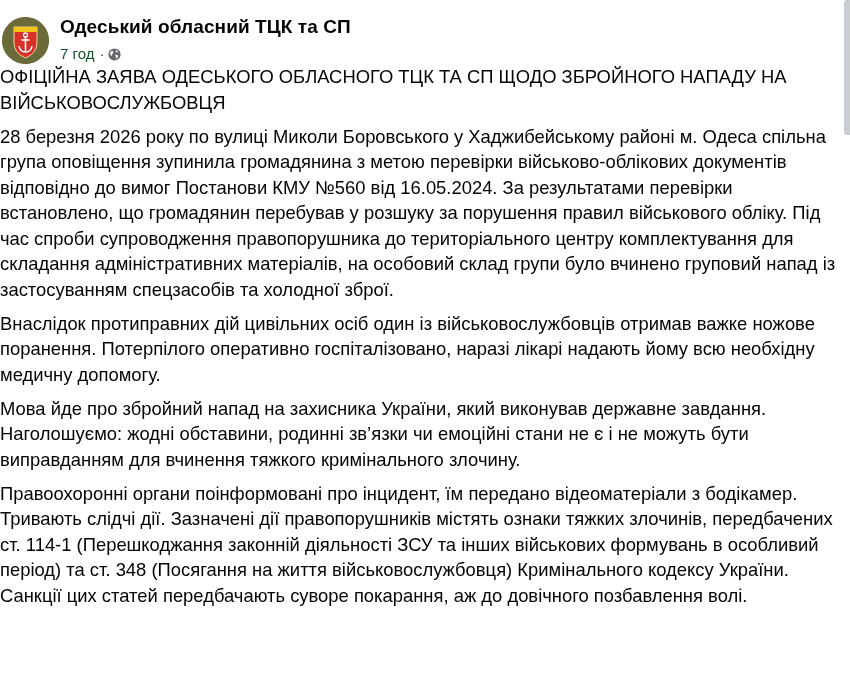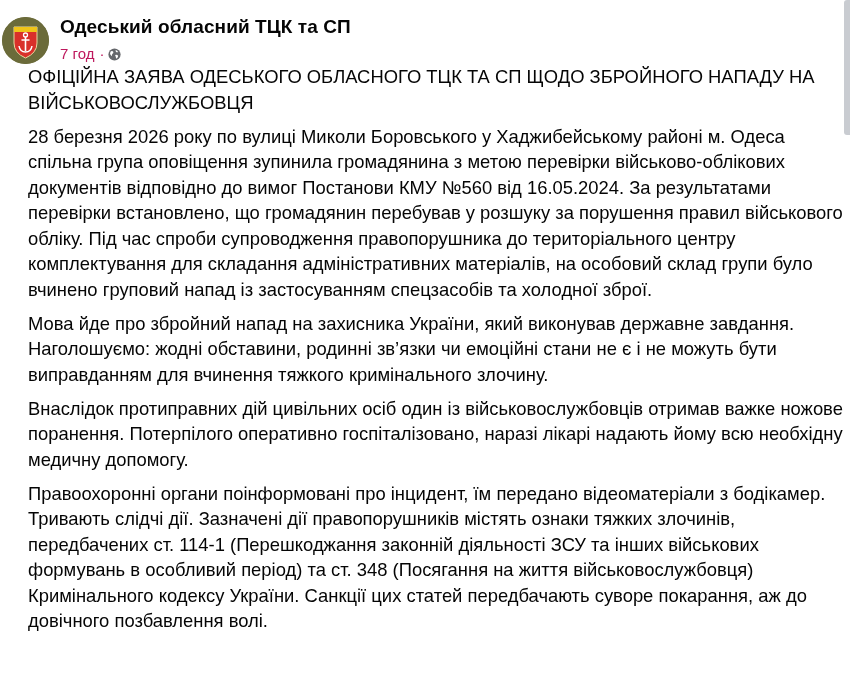--- a/index.html
+++ b/index.html
@@ -12,31 +12,31 @@
   .avatar {
     position: absolute; left: 2px; top: 6px; width: 47px; height: 47px; border-radius: 50%;
     background: #6b6b3a; overflow: hidden;
   }
   .avatar svg { display: block; }
   .page-name {
     position: absolute; left: 60px; top: 5px; font-size: 19px; font-weight: bold; color: #050505;
     letter-spacing: 0.1px; white-space: nowrap;
   }
   .meta {
-    position: absolute; left: 60px; top: 34px; font-size: 15px; color: #be185d;
+    position: absolute; left: 60px; top: 34px; font-size: 15px; color: #14532d;
     display: flex; align-items: center; white-space: nowrap;
   }
   .meta .dot { margin: 0 4px 0 5px; }
   .meta .globe { display: inline-block; width: 13px; height: 13px; }
   .body-text {
     position: absolute; left: 0; top: 64px; width: 845px;
     font-family: "Liberation Sans Narrow", "Liberation Sans", sans-serif;
     font-size: 18.4px; line-height: 25.5px; color: #050505;
   }
-  .body-text p { margin: 0 0 8.5px 0; transform-origin: left top; padding-left: 28px; }
+  .body-text p { margin: 0 0 8.5px 0; transform-origin: left top; }
   .title-p { text-transform: none; }
   .scrollbar-thumb {
     position: absolute; right: 0; top: 0; width: 6px; height: 135px;
     background: #c9ccd1; border-radius: 3px 0 0 3px;
   }
 </style>
 </head>
 <body>
 
 <div class="post">
@@ -63,19 +63,19 @@
           <path d="M9.5 2.5 Q11.5 3 12.5 5 Q11 5.5 10 5 Q9 4 9.5 2.5 Z" fill="#ffffff"></path>
           <path d="M9 8.5 Q11 8 12.5 9.5 Q12.5 11.5 10.5 13.2 Q9.5 12 9.5 10.5 Q8.5 9.5 9 8.5 Z" fill="#ffffff"></path>
         </svg>
       </span>
     </div>
   </div>
 
   <div class="body-text">
     <p class="title-p">ОФІЦІЙНА ЗАЯВА ОДЕСЬКОГО ОБЛАСНОГО ТЦК ТА СП ЩОДО ЗБРОЙНОГО НАПАДУ НА ВІЙСЬКОВОСЛУЖБОВЦЯ</p>
     <p>28 березня 2026 року по вулиці Миколи Боровського у Хаджибейському районі м. Одеса спільна група оповіщення зупинила громадянина з метою перевірки військово-облікових документів відповідно до вимог Постанови КМУ №560 від 16.05.2024. За результатами перевірки встановлено, що громадянин перебував у розшуку за порушення правил військового обліку. Під час спроби супроводження правопорушника до територіального центру комплектування для складання адміністративних матеріалів, на особовий склад групи було вчинено груповий напад із застосуванням спецзасобів та холодної зброї.</p>
+    <p>Внаслідок протиправних дій цивільних осіб один із військовослужбовців отримав важке ножове поранення. Потерпілого оперативно госпіталізовано, наразі лікарі надають йому всю необхідну медичну допомогу.</p>
     <p>Мова йде про збройний напад на захисника України, який виконував державне завдання. Наголошуємо: жодні обставини, родинні зв’язки чи емоційні стани не є і не можуть бути виправданням для вчинення тяжкого кримінального злочину.</p>
-    <p>Внаслідок протиправних дій цивільних осіб один із військовослужбовців отримав важке ножове поранення. Потерпілого оперативно госпіталізовано, наразі лікарі надають йому всю необхідну медичну допомогу.</p>
     <p>Правоохоронні органи поінформовані про інцидент, їм передано відеоматеріали з бодікамер. Тривають слідчі дії. Зазначені дії правопорушників містять ознаки тяжких злочинів, передбачених ст. 114-1 (Перешкоджання законній діяльності ЗСУ та інших військових формувань в особливий період) та ст. 348 (Посягання на життя військовослужбовця) Кримінального кодексу України. Санкції цих статей передбачають суворе покарання, аж до довічного позбавлення волі.</p>
   </div>
 </div>
 
 <div class="scrollbar-thumb"></div>
 
 </body></html>

